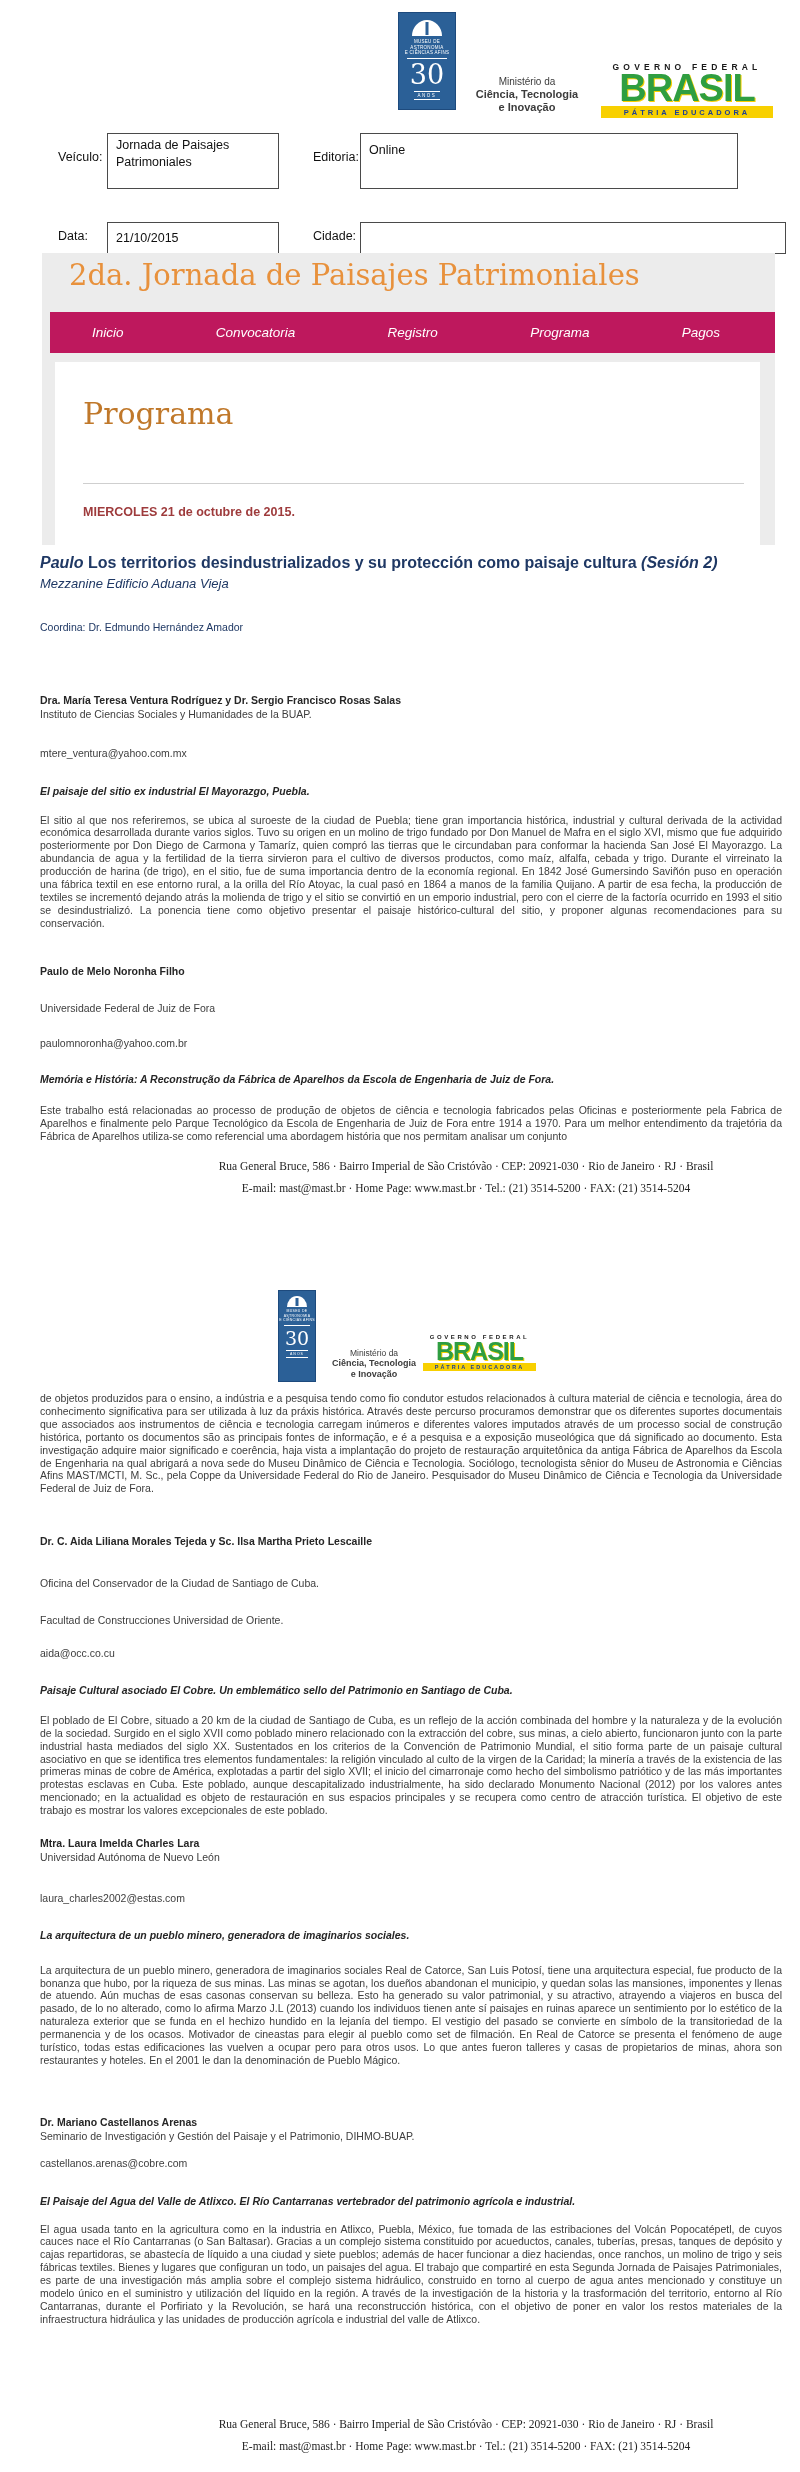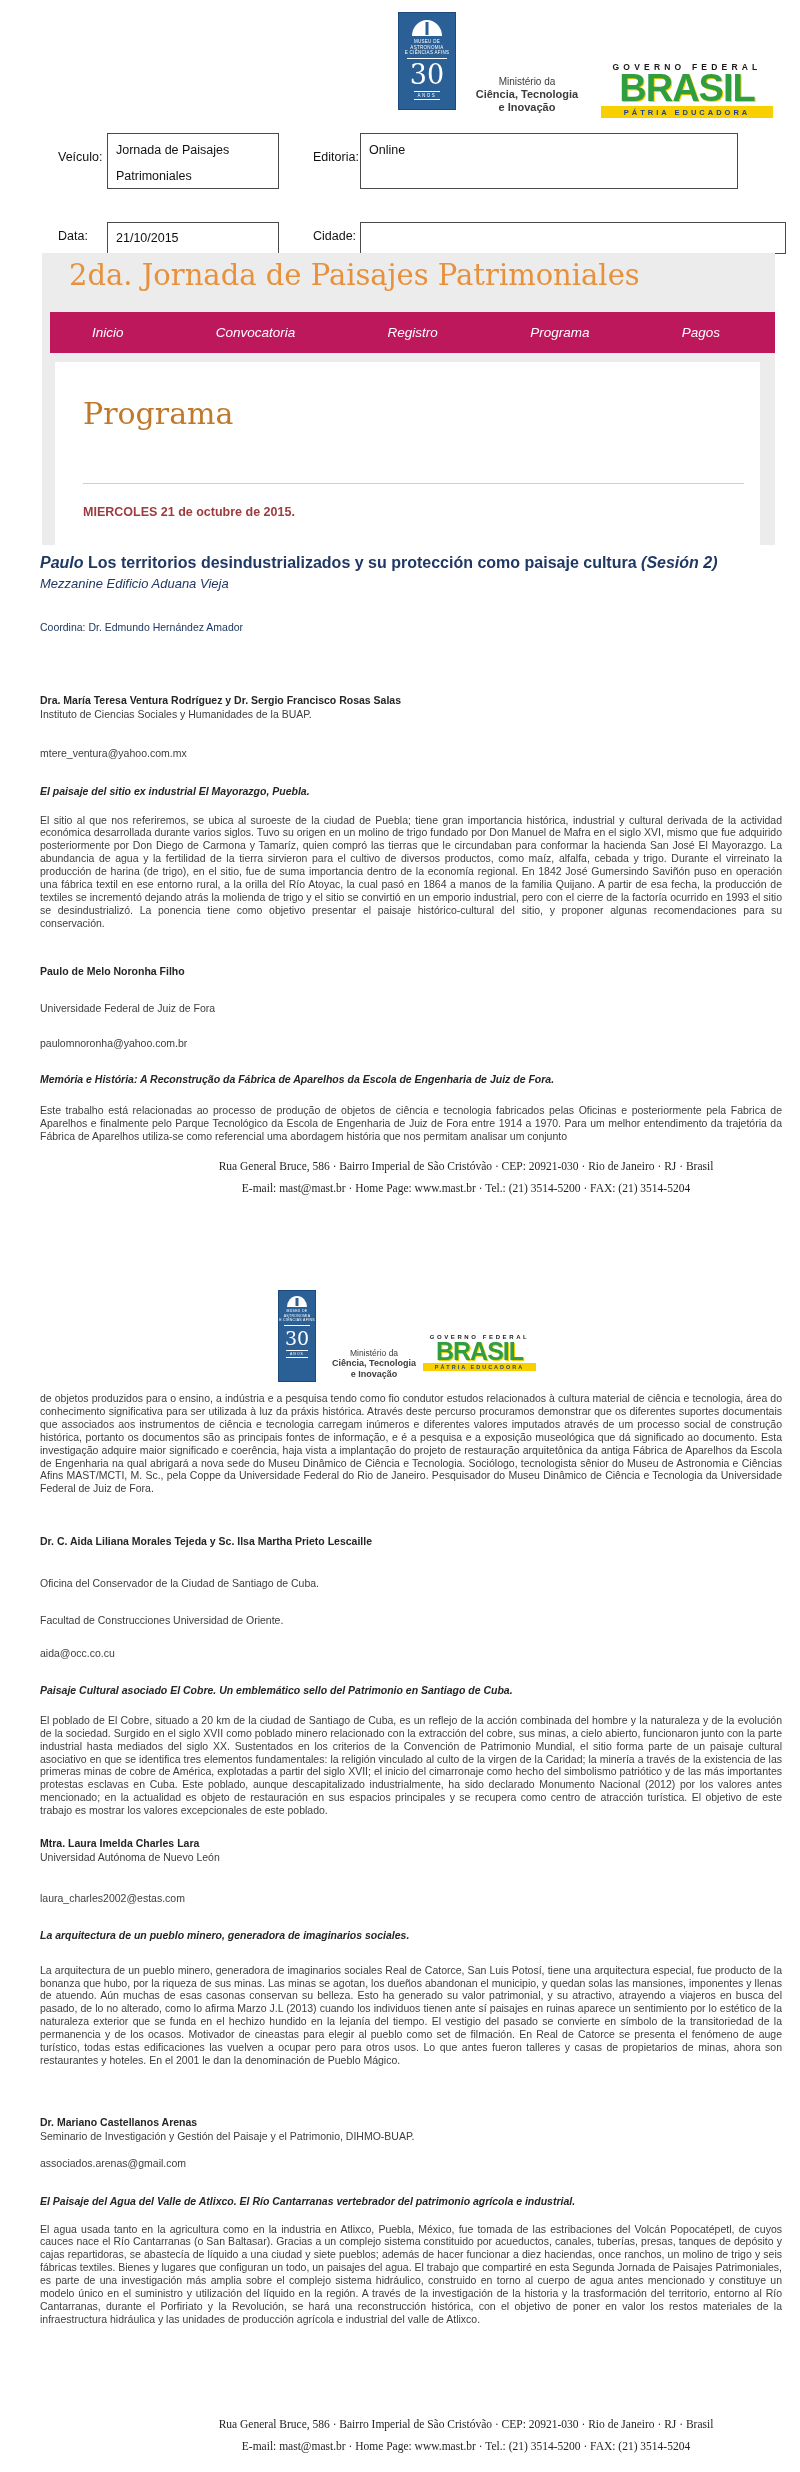--- a/index.html
+++ b/index.html
@@ -58,21 +58,21 @@
   #lh2 .brasil-name { font-size:25px; line-height:22px; }
   .brasil-motto { background:#f8d000; color:#1b3f94; font-weight:bold;text-align:center; }
   #lh1 .brasil-motto { font-size:7.5px; letter-spacing:3px; padding:2px 0 1px; margin-top:1px; }
   #lh2 .brasil-motto { font-size:5.5px; letter-spacing:2px; padding:1px 0 1px; margin-top:1px; }
 
   
   .fld-label { position:absolute; font-size:12.5px; color:#111; }
   .fld-box { position:absolute; border:1px solid #4a4a4a; background:#fff;
     font-size:12.5px; color:#111; padding:3px 8px; }
   #veiculo-label { left:58px;  top:150px; }
-  #veiculo-box   { left:107px; top:133px; width:172px; height:56px; line-height:26px; }
+  #veiculo-box   { left:107px; top:133px; width:172px; height:56px; line-height:17px; }
   #editoria-label{ left:313px; top:150px; }
   #editoria-box  { left:360px; top:133px; width:378px; height:56px; line-height:26px; }
   #data-label    { left:58px;  top:229px; }
   #data-box      { left:107px; top:222px; width:172px; height:32px; line-height:24px; }
   #cidade-label  { left:313px; top:229px; }
   #cidade-box    { left:360px; top:222px; width:426px; height:32px; line-height:24px; }
 
   
   .site-shot { position:absolute; left:42px; top:253px; width:733px; height:292px; background:#ececec; }
   .banner-title { position:absolute; left:27px; top:5px;
@@ -215,21 +215,21 @@
   <div class="abstract" style="margin-top:17px">El poblado de El Cobre, situado a 20 km de la ciudad de Santiago de Cuba, es un reflejo de la acción combinada del hombre y la naturaleza y de la evolución de la sociedad. Surgido en el siglo XVII como poblado minero relacionado con la extracción del cobre, sus minas, a cielo abierto, funcionaron junto con la parte industrial hasta mediados del siglo XX. Sustentados en los criterios de la Convención de Patrimonio Mundial, el sitio forma parte de un paisaje cultural asociativo en que se identifica tres elementos fundamentales: la religión vinculado al culto de la virgen de la Caridad; la minería a través de la existencia de las primeras minas de cobre de América, explotadas a partir del siglo XVII; el inicio del cimarronaje como hecho del simbolismo patriótico y de las más importantes protestas esclavas en Cuba. Este poblado, aunque descapitalizado industrialmente, ha sido declarado Monumento Nacional (2012) por los valores antes mencionado; en la actualidad es objeto de restauración en sus espacios principales y se recupera como centro de atracción turística. El objetivo de este trabajo es mostrar los valores excepcionales de este poblado.</div>
 
   <div class="sp-name" style="margin-top:20px">Mtra. Laura Imelda Charles Lara</div>
   <div class="sp-affil" style="margin-top:1px">Universidad Autónoma de Nuevo León</div>
   <div class="sp-email" style="margin-top:28px">laura_charles2002@estas.com</div>
   <div class="talk-title" style="margin-top:24px">La arquitectura de un pueblo minero, generadora de imaginarios sociales.</div>
   <div class="abstract" style="margin-top:22px">La arquitectura de un pueblo minero, generadora de imaginarios sociales Real de Catorce, San Luis Potosí, tiene una arquitectura especial, fue producto de la bonanza que hubo, por la riqueza de sus minas. Las minas se agotan, los dueños abandonan el municipio, y quedan solas las mansiones, imponentes y llenas de atuendo. Aún muchas de esas casonas conservan su belleza. Esto ha generado su valor patrimonial, y su atractivo, atrayendo a viajeros en busca del pasado, de lo no alterado, como lo afirma Marzo J.L (2013) cuando los individuos tienen ante sí paisajes en ruinas aparece un sentimiento por lo estético de la naturaleza exterior que se funda en el hechizo hundido en la lejanía del tiempo. El vestigio del pasado se convierte en símbolo de la transitoriedad de la permanencia y de los ocasos. Motivador de cineastas para elegir al pueblo como set de filmación. En Real de Catorce se presenta el fenómeno de auge turístico, todas estas edificaciones las vuelven a ocupar pero para otros usos. Lo que antes fueron talleres y casas de propietarios de minas, ahora son restaurantes y hoteles. En el 2001 le dan la denominación de Pueblo Mágico.</div>
 
   <div class="sp-name" style="margin-top:49px">Dr. Mariano Castellanos Arenas</div>
   <div class="sp-affil" style="margin-top:1px">Seminario de Investigación y Gestión del Paisaje y el Patrimonio, DIHMO-BUAP.</div>
-  <div class="sp-email" style="margin-top:14px">associados.arenas@gmail.com</div>
+  <div class="sp-email" style="margin-top:14px">castellanos.arenas@cobre.com</div>
   <div class="talk-title" style="margin-top:25px">El Paisaje del Agua del Valle de Atlixco. El Río Cantarranas vertebrador del patrimonio agrícola e industrial.</div>
   <div class="abstract" style="margin-top:15px">El agua usada tanto en la agricultura como en la industria en Atlixco, Puebla, México, fue tomada de las estribaciones del Volcán Popocatépetl, de cuyos cauces nace el Río Cantarranas (o San Baltasar). Gracias a un complejo sistema constituido por acueductos, canales, tuberías, presas, tanques de depósito y cajas repartidoras, se abastecía de líquido a una ciudad y siete pueblos; además de hacer funcionar a diez haciendas, once ranchos, un molino de trigo y seis fábricas textiles. Bienes y lugares que configuran un todo, un paisajes del agua. El trabajo que compartiré en esta Segunda Jornada de Paisajes Patrimoniales, es parte de una investigación más amplia sobre el complejo sistema hidráulico, construido en torno al cuerpo de agua antes mencionado y constituye un modelo único en el suministro y utilización del líquido en la región. A través de la investigación de la historia y la trasformación del territorio, entorno al Río Cantarranas, durante el Porfiriato y la Revolución, se hará una reconstrucción histórica, con el objetivo de poner en valor los restos materiales de la infraestructura hidráulica y las unidades de producción agrícola e industrial del valle de Atlixco.</div>
 </div>
 
 <div class="page-footer" id="footer2">
   <div>Rua General Bruce, 586 · Bairro Imperial de São Cristóvão · CEP: 20921-030 · Rio de Janeiro · RJ · Brasil</div>
   <div>E-mail: mast@mast.br · Home Page: www.mast.br · Tel.: (21) 3514-5200 · FAX: (21) 3514-5204</div>
 </div>
 
 </body></html>

